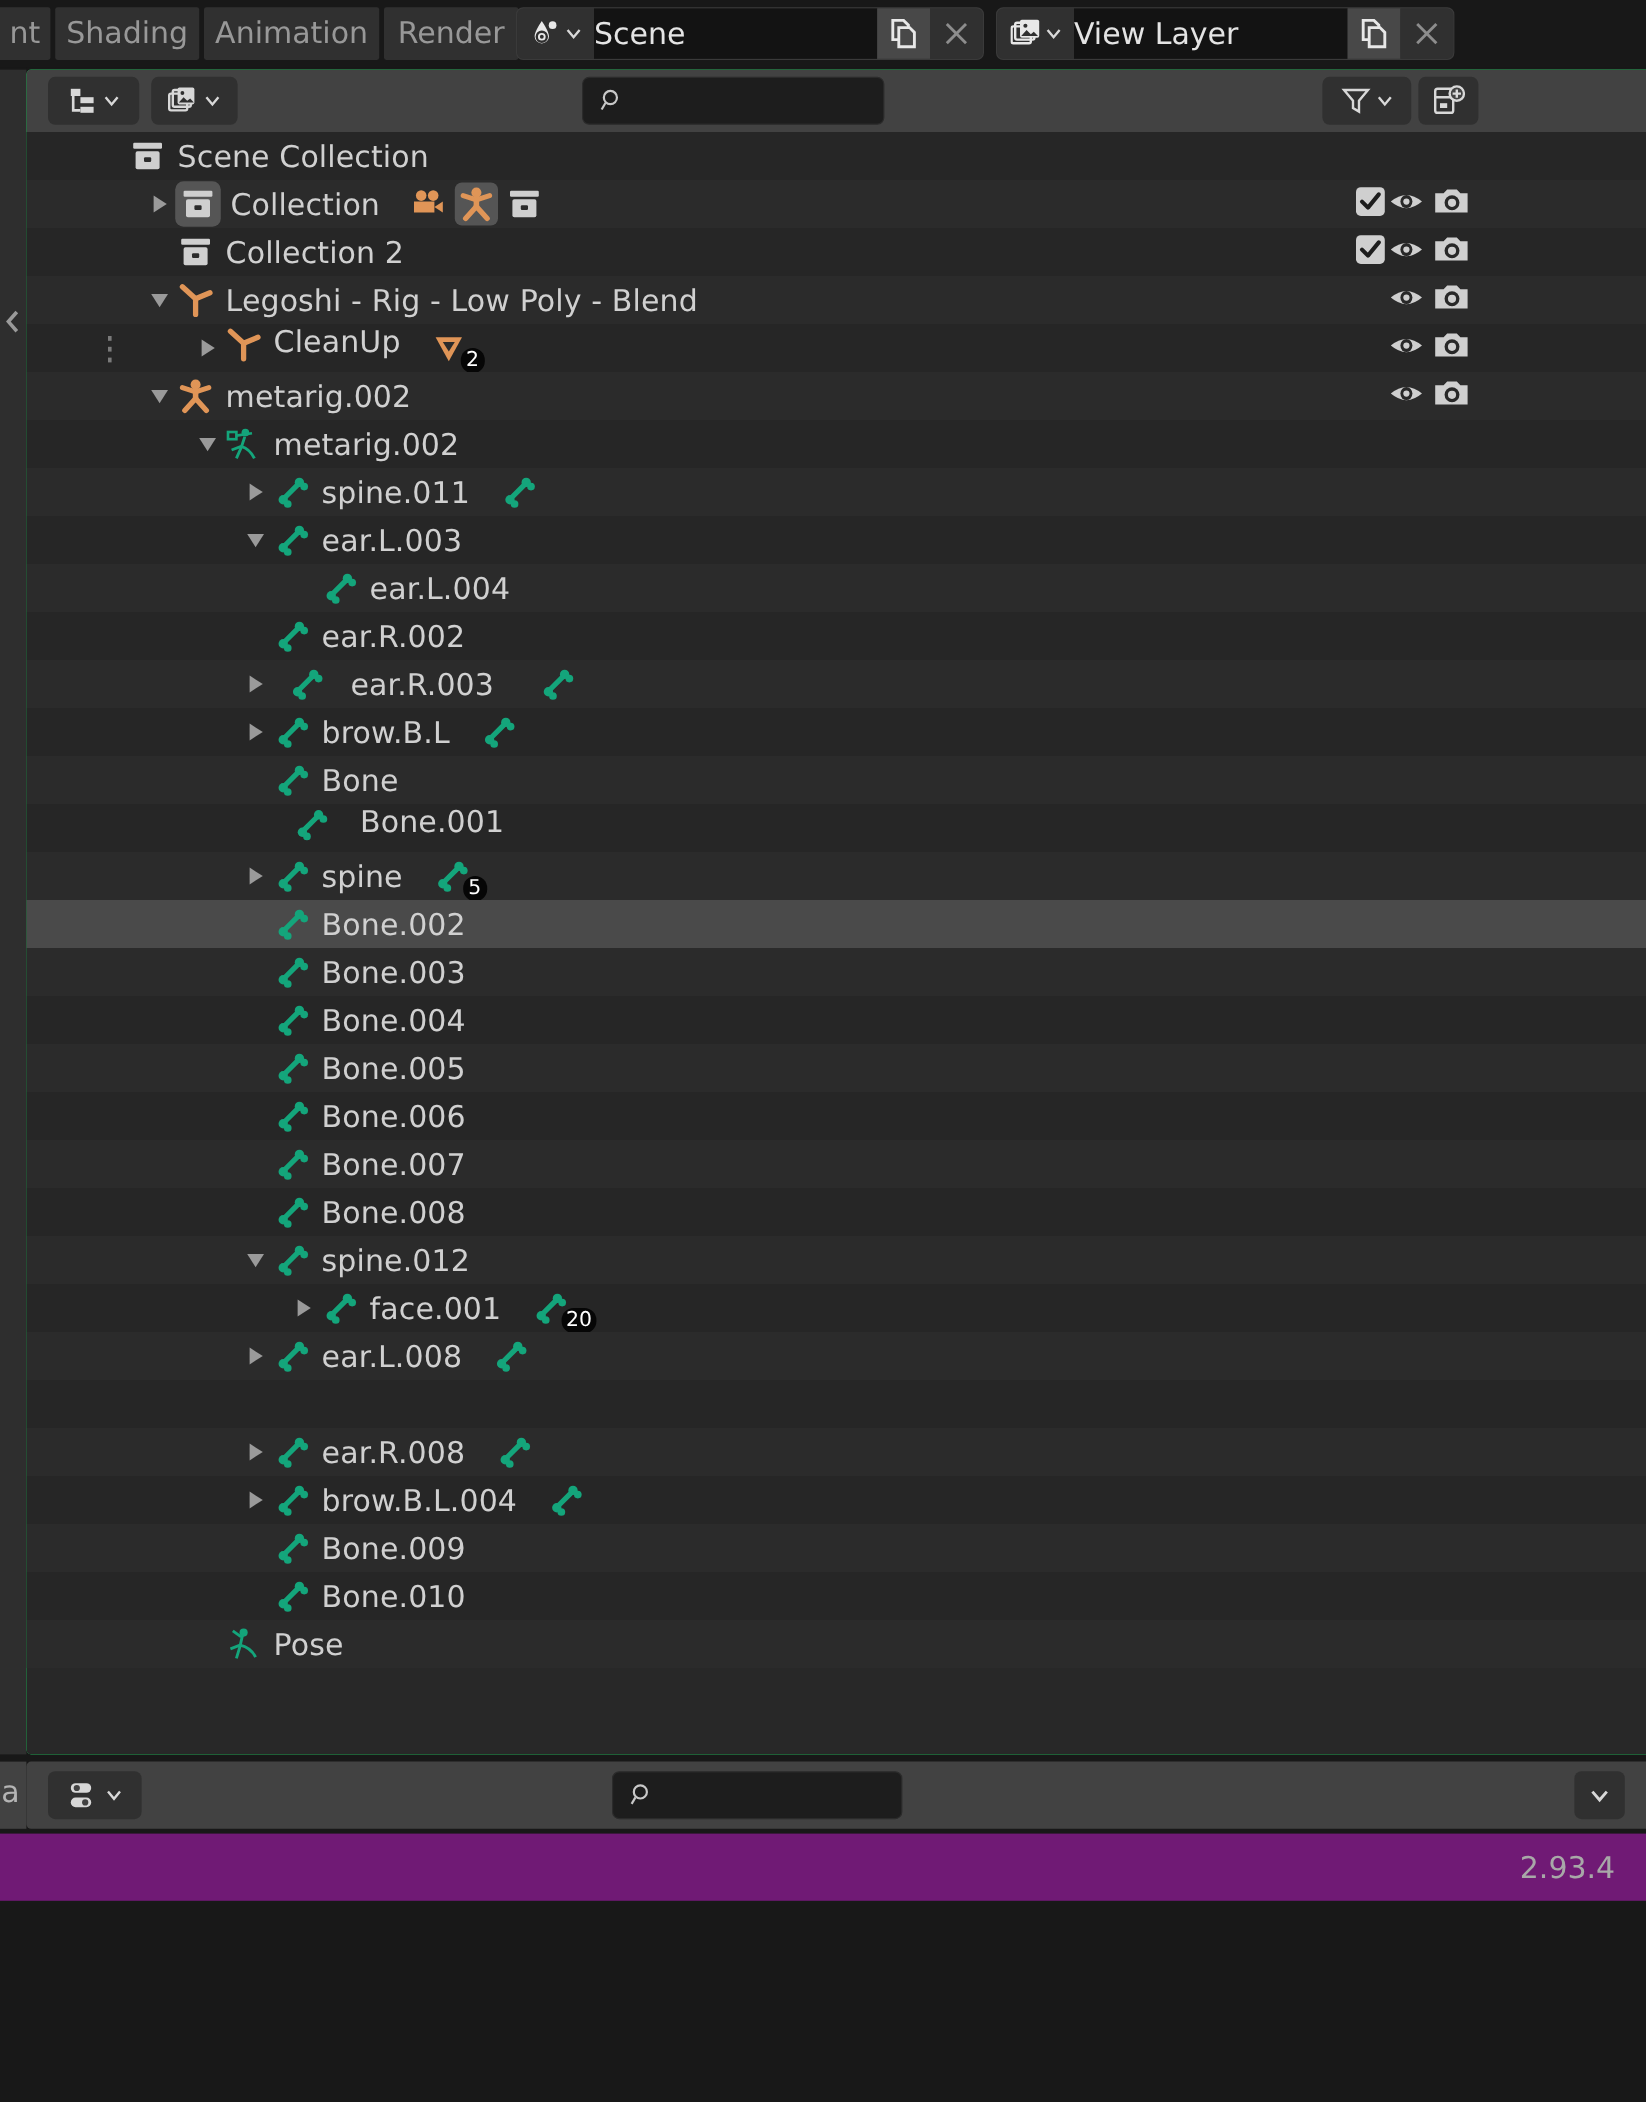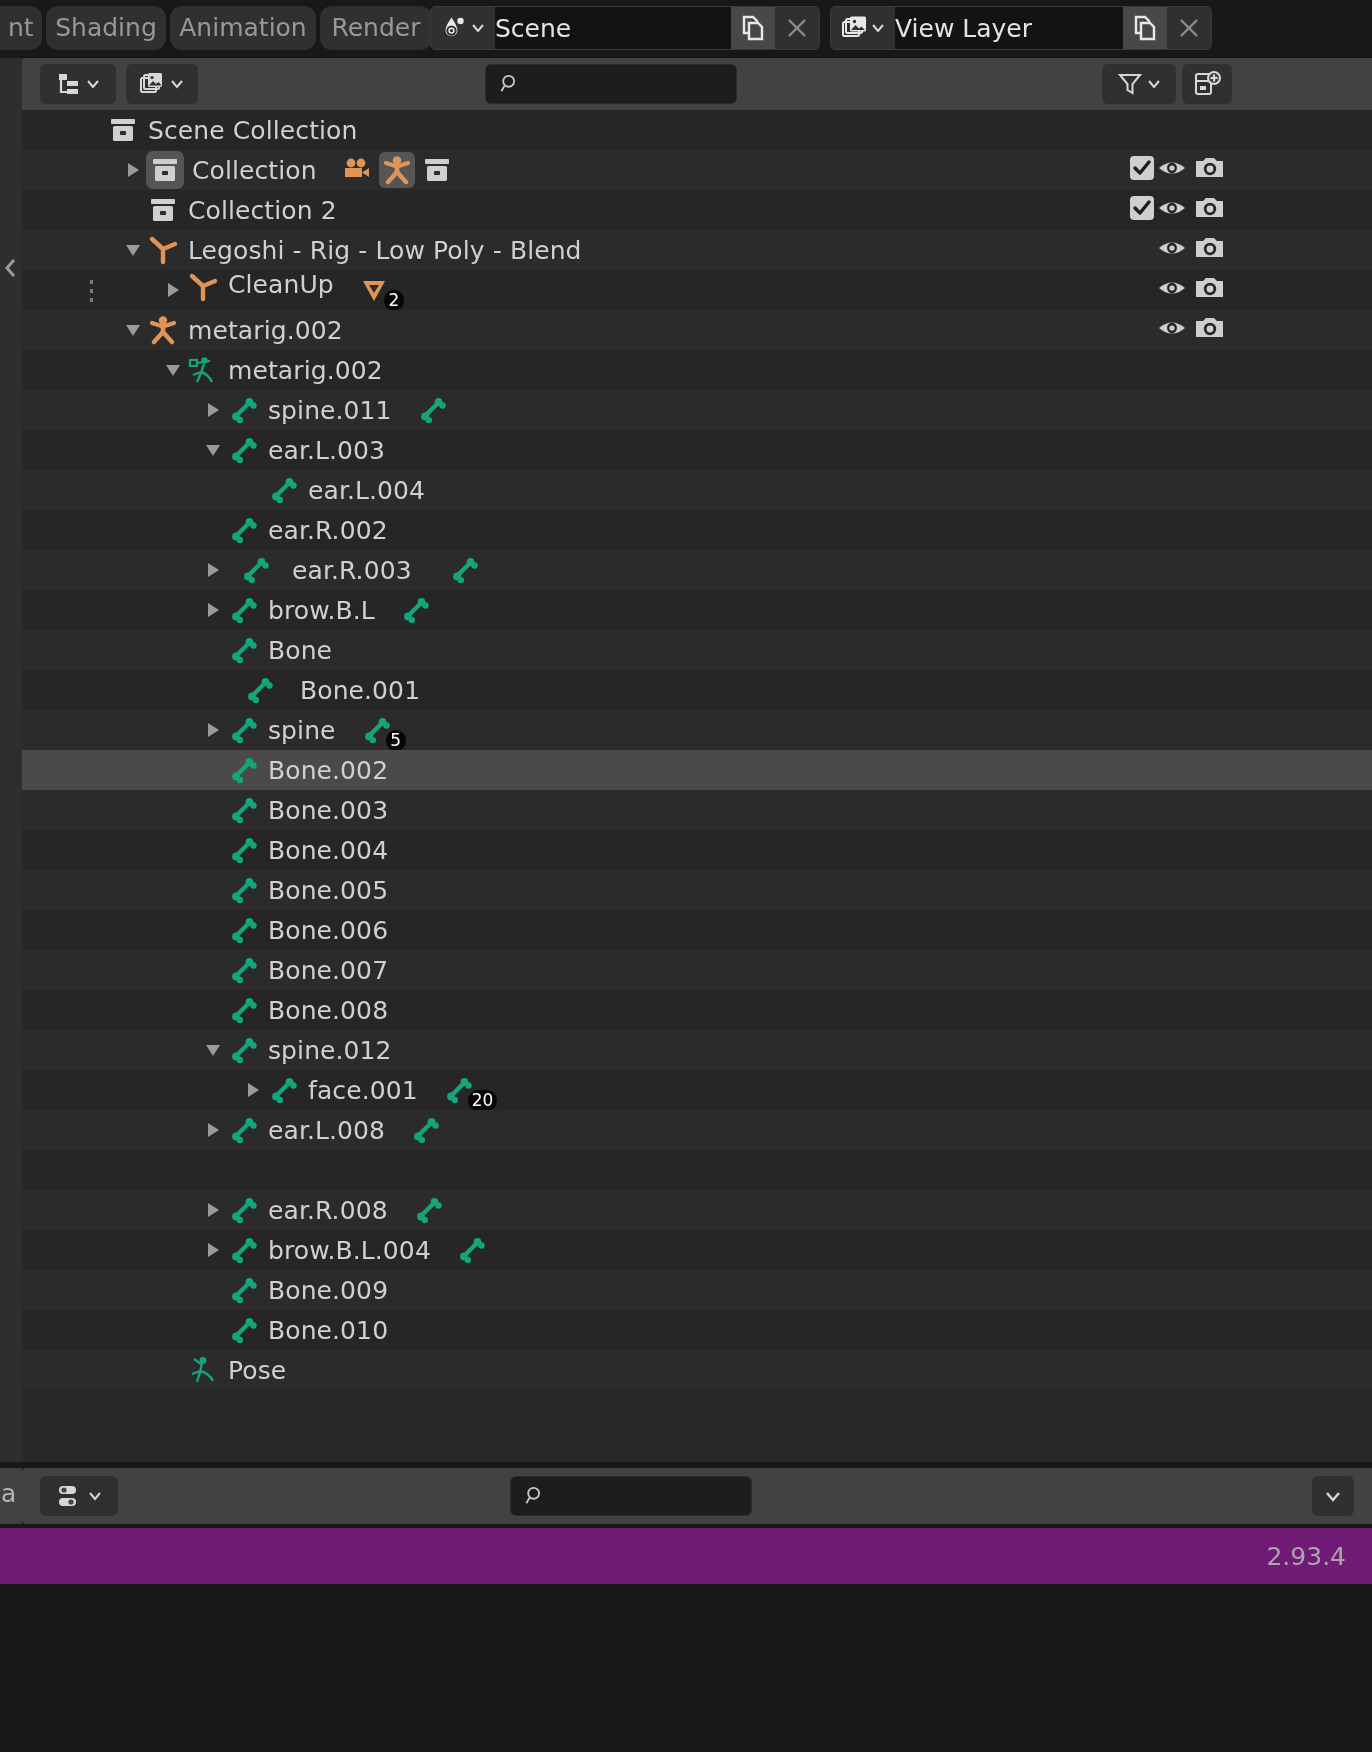--- a/index.html
+++ b/index.html
@@ -11,21 +11,21 @@
   }
   body { position: relative; }
 
   
   #topbar {
     position: absolute; left: 0; top: 0; width: 1372px; height: 56px;
     background: #181818;
   }
   .wstab {
     position: absolute; top: 6px; height: 44px;
-    background: #303030; border-radius: 12px;
+    background: #303030; border-radius: 2px;
     color: #989898; font-size: 25px; line-height: 44px;
     padding: 0 18px; white-space: nowrap;
   }
   .wstab.cut { border-top-left-radius: 0; border-bottom-left-radius: 0; }
 
   .scene-block, .layer-block {
     position: absolute; top: 6px; height: 44px;
     display: flex; align-items: stretch;
     background: #303030; border-radius: 6px;
     border: 1px solid #3a3a3a;
@@ -666,21 +666,21 @@
          <circle cx="21.5" cy="7" r="3.9" fill="#14a57b"></circle>
          <circle cx="25.5" cy="10.5" r="3.2" fill="#14a57b"></circle>
          <circle cx="8" cy="21.5" r="3.9" fill="#14a57b"></circle>
          <circle cx="11.8" cy="25" r="3.2" fill="#14a57b"></circle>
             </svg>
           </span>
           <span class="row-label">Bone</span>
         </div>
       </div>
       <div class="row dark">
-        <div style="position: absolute; left: 178px; top: 0px; height: 40px; display: flex; align-items: center; gap: 16px;">
+        <div style="position: absolute; left: 178px; top: 0px; height: 40px; display: flex;  gap: 16px;">
           <div class="disclosure empty">
             <span class="tri-r"></span>
           </div>
           <span class="row-icon">
             <svg width="30" height="30" viewBox="0 0 30 30">
               <path d="M9 20 L21 8" stroke="#14a57b" stroke-width="4.4" stroke-linecap="round"></path>
          <circle cx="21.5" cy="7" r="3.9" fill="#14a57b"></circle>
          <circle cx="25.5" cy="10.5" r="3.2" fill="#14a57b"></circle>
          <circle cx="8" cy="21.5" r="3.9" fill="#14a57b"></circle>
          <circle cx="11.8" cy="25" r="3.2" fill="#14a57b"></circle>

